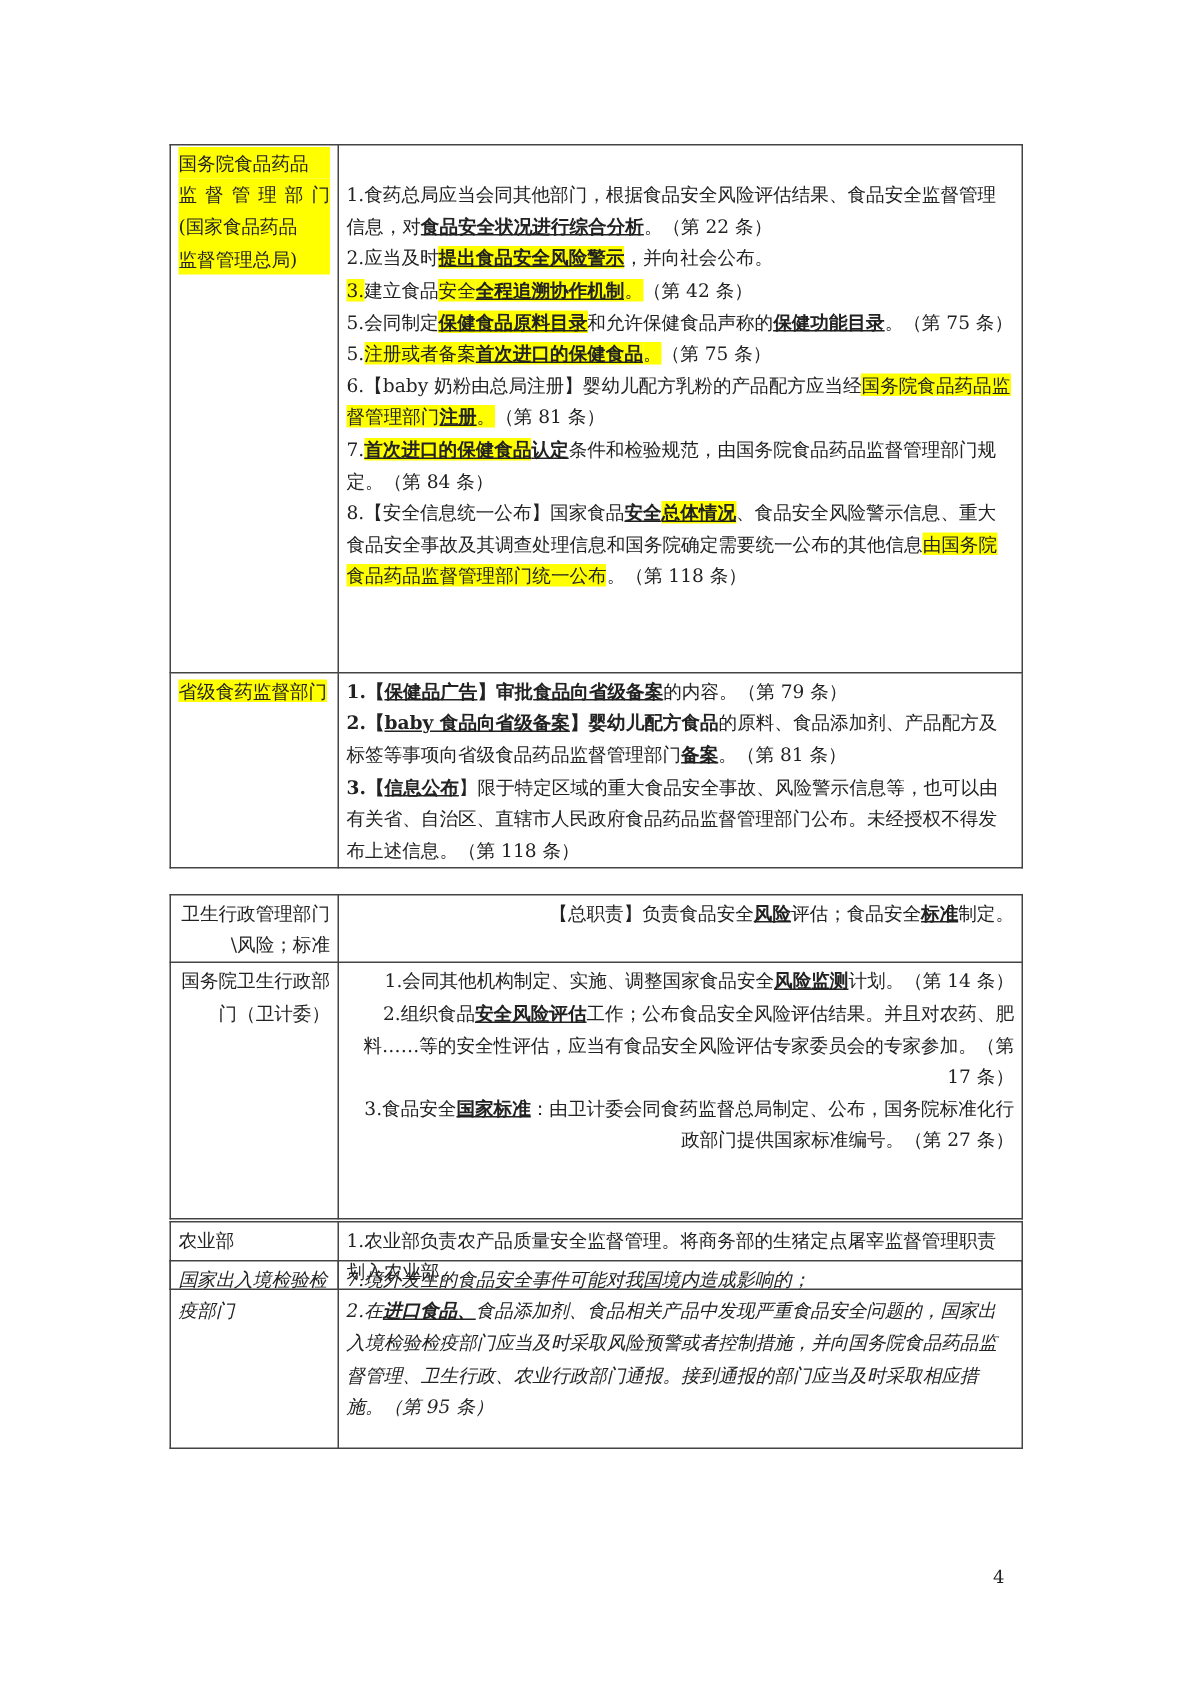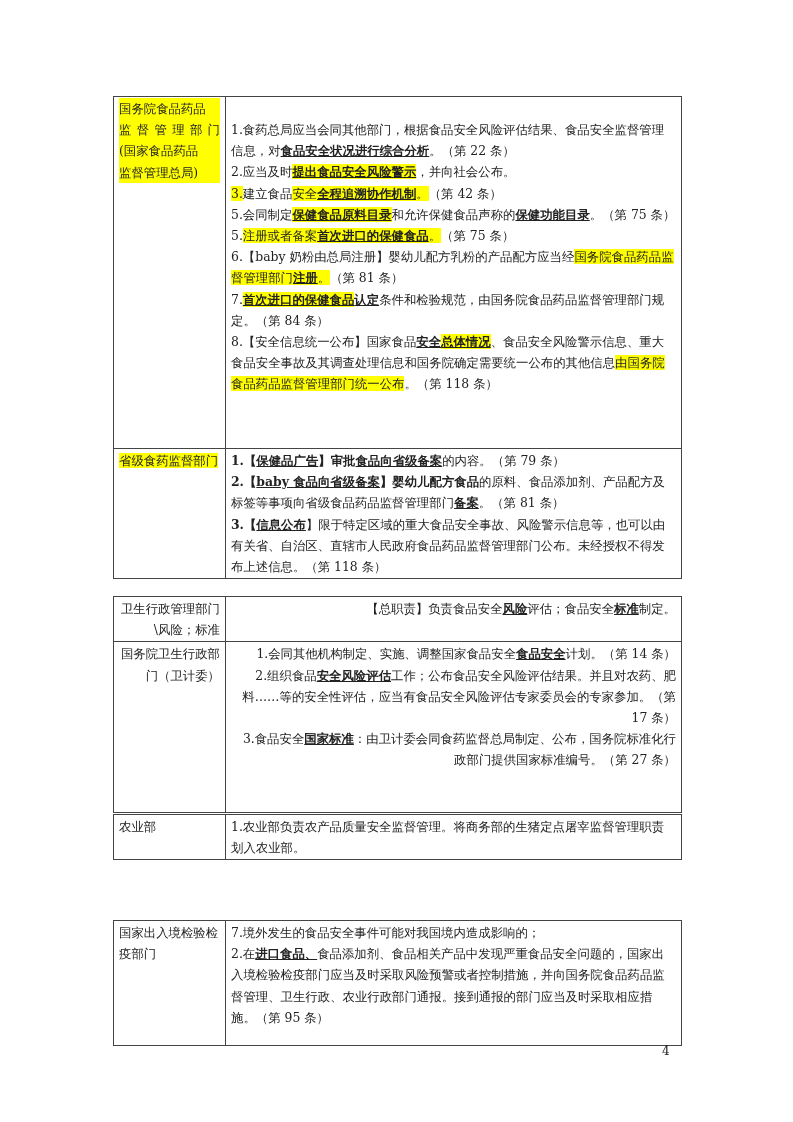--- a/index.html
+++ b/index.html
@@ -104,21 +104,21 @@
     <td>
       <span>【总职责】负责食品安全</span><span class="u">风险</span><span>评估；食品安全</span><span class="u">标准</span><span>制定。</span>
     </td>
   </tr>
   <tr style="height:171px;">
     <td>
       <span>国务院卫生行政部门（卫计委）</span>
     </td>
     <td>
       <div>
-        <span>1.会同其他机构制定、实施、调整国家食品安全</span><span class="u">食品安全</span><span>计划。（第 14 条）</span>
+        <span>1.会同其他机构制定、实施、调整国家食品安全</span><span class="u">风险监测</span><span>计划。（第 14 条）</span>
       </div>
       <div>
         <span>2.组织食品</span><span class="u">安全风险评估</span><span>工作；公布食品安全风险评估结果。并且对农药、肥料……等的安全性评估，应当有食品安全风险评估专家委员会的专家参加。（第 17 条）</span>
       </div>
       <div>
         <span>3.食品安全</span><span class="u">国家标准</span><span>：由卫计委会同食药监督总局制定、公布，国务院标准化行政部门提供国家标准编号。（第 27 条）</span>
       </div>
     </td>
   </tr>
 </tbody>
@@ -134,21 +134,21 @@
     <td>
       <span>农业部</span>
     </td>
     <td>
       <span>1.农业部负责农产品质量安全监督管理。将商务部的生猪定点屠宰监督管理职责划入农业部。</span>
     </td>
   </tr>
 </tbody>
   </table>
 
-<table class="tbl" style="top:920px;">
+<table class="tbl" style="top:840px;font-style:italic;">
   <colgroup>
       <col class="c1">
       <col class="c2">
     </colgroup>
   <tbody>
       <tr style="height:125px;">
     <td>
       <span>国家出入境检验检疫部门</span>
     </td>
     <td>

